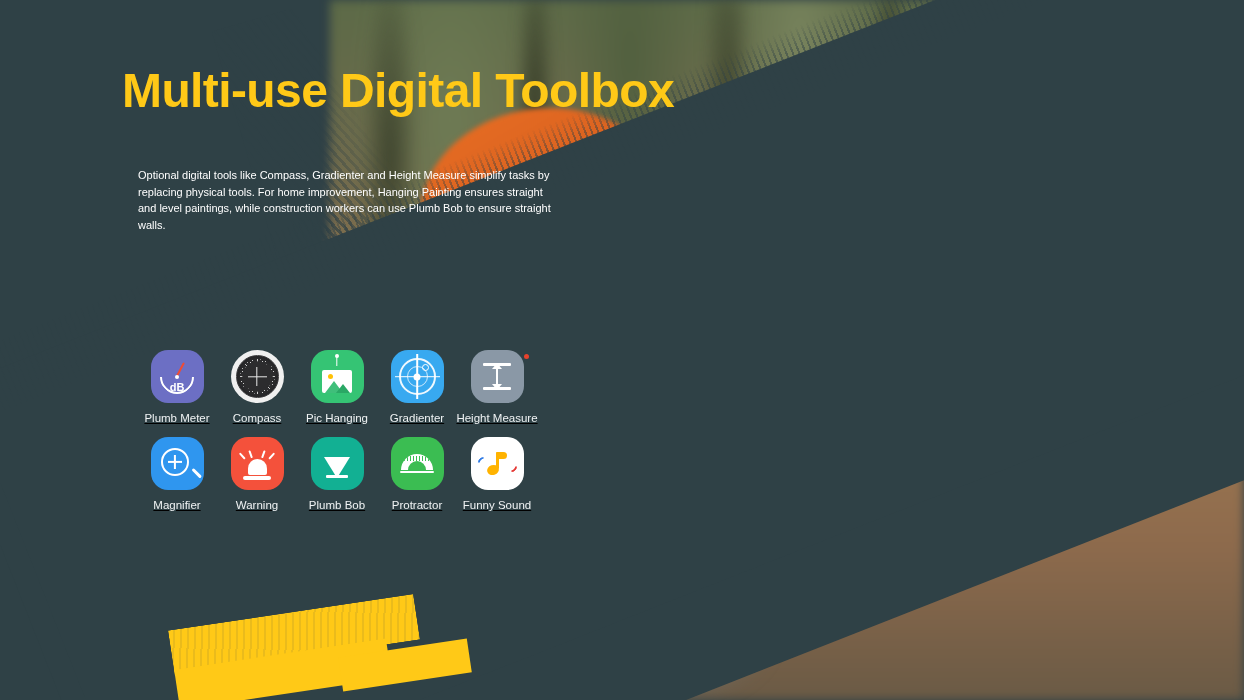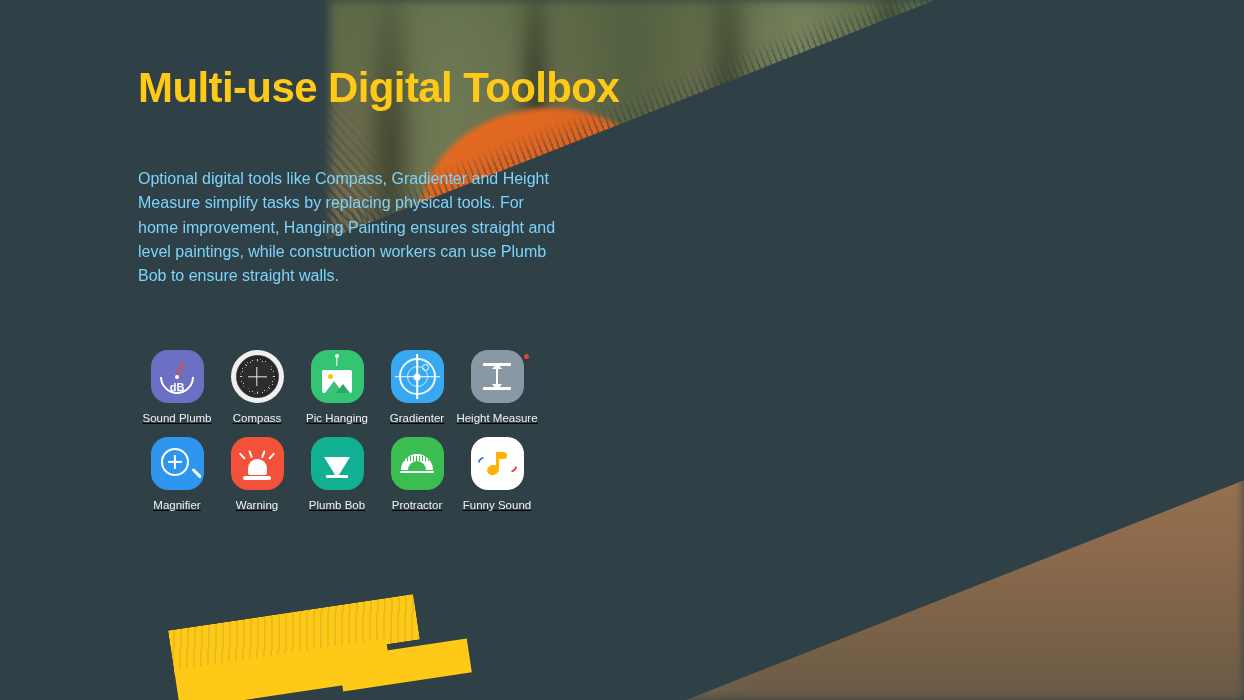--- a/index.html
+++ b/index.html
@@ -208,27 +208,27 @@
     position:absolute;left:340px;top:648px;width:130px;height:34px;
     background:#ffc917;transform:rotate(-8.5deg);
   }
   .brush3{
     position:absolute;left:176px;top:654px;width:214px;height:40px;
     background:#ffc917;transform:rotate(-8.5deg);
   }
 
   
   .title{
-    position:absolute;left:138px;top:66px;
-    font-size:42px;font-weight:bold;color:#ffc917;letter-spacing:-.6px;
+    position:absolute;left:122px;top:66px;
+    font-size:48px;font-weight:bold;color:#ffc917;letter-spacing:-.6px;
     line-height:1.05;
   }
   .body-copy{
     position:absolute;left:138px;top:167px;width:420px;
-    font-size:16px;line-height:1.52;color:#7dd3fc;
+    font-size:11px;line-height:1.52;color:#ffffff;
   }
 
   
   .features{position:absolute;left:137px;top:350px;}
   .frow{display:flex;text-decoration:underline;}
   .frow + .frow{margin-top:13px;}
   .fitem{
     width:80px;display:flex;flex-direction:column;align-items:center;
   }
   .ficon{
@@ -454,21 +454,21 @@
 
     <div class="frow">
 
       <div class="fitem">
         <div class="ficon" style="background:#6c6fc4">
           <span class="sq-gauge-arc"></span>
           <span class="sq-needle"></span>
           <span class="sq-dot"></span>
           <span class="sq-db">dB</span>
         </div>
-        <div class="flabel">Sound Plumb</div>
+        <div class="flabel">Plumb Meter</div>
       </div>
 
       <div class="fitem">
         <div class="cmp-outer">
           <div class="cmp-face">
             <span class="cmp-ticks"></span>
             <span class="cmp-cross-h"></span>
             <span class="cmp-cross-v"></span>
           </div>
           <span class="cmp-red"></span>

